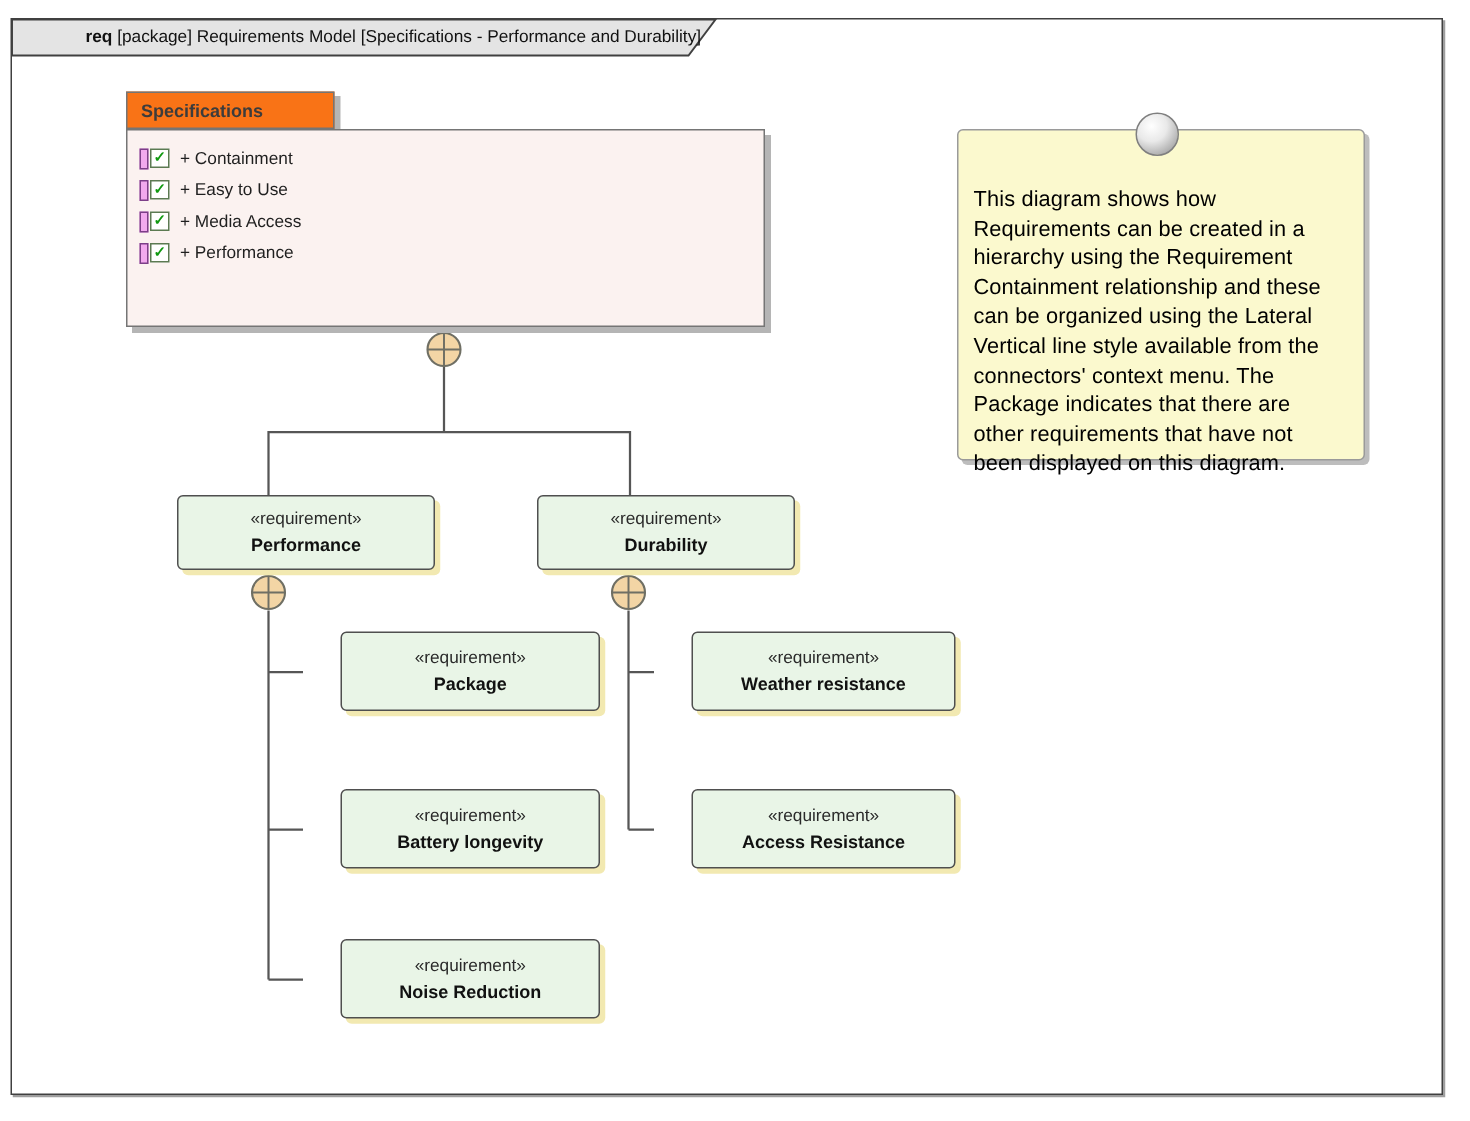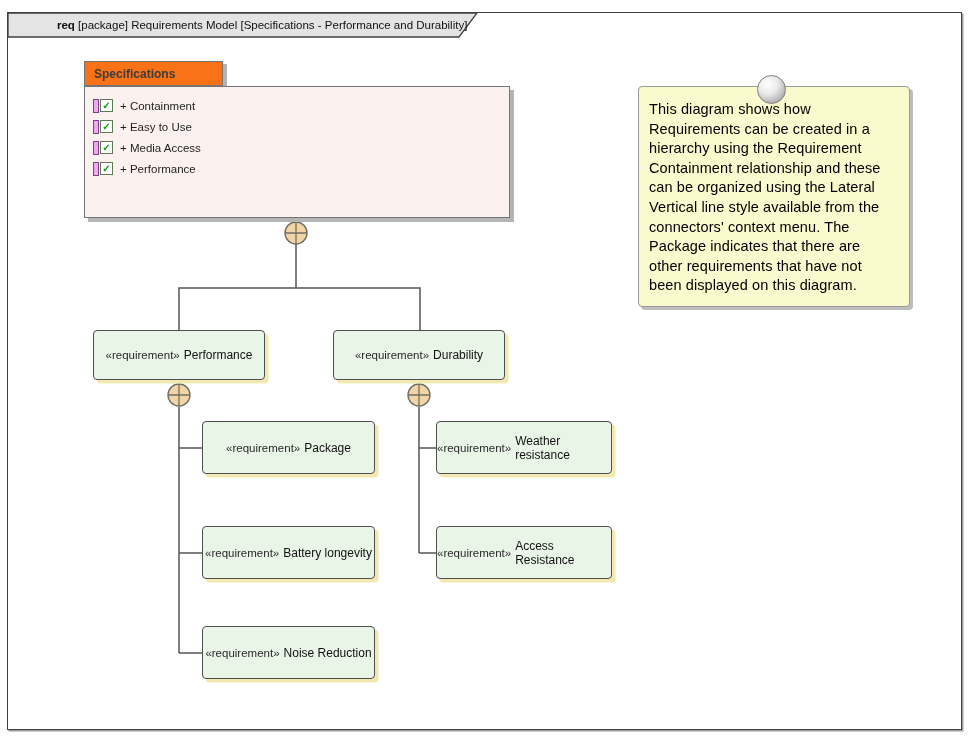--- a/index.html
+++ b/index.html
@@ -43,41 +43,42 @@
   .req-ico .bar{width:4px;height:12px;background:#f2a9ee;border:1px solid #7c3f88;}
   .req-ico .chk{
     width:11px;height:11px;background:#ffffff;border:1px solid #5c7a52;margin-left:1px;
     display:flex;align-items:center;justify-content:center;
     font-size:10px;line-height:10px;font-weight:bold;color:#119911;
   }
   
   .req{
     position:absolute;background:#e9f5e7;border:1.4px solid #4f4f4f;border-radius:4px;
     box-shadow:3.5px 3.5px 0 #f2e9b1;z-index:3;box-sizing:border-box;
-    display:flex;align-items:center;justify-content:center;
-    gap:4px;font-size:11.5px;color:#2a2a2a;text-align:left;
+    display:flex;flex-direction:column;align-items:center;justify-content:center;
+    gap:4px;font-size:11.5px;color:#2a2a2a;text-align:center;margin-left:25px;
   }
-  .req .name{font-weight:normal;font-size:12px;color:#111;}
+  .req .name{font-weight:bold;font-size:12px;color:#111;}
   #req-performance{left:93px;top:330px;width:172px;height:50px;}
   #req-durability{left:333px;top:330px;width:172px;height:50px;}
   #req-fidelity{left:202px;top:421px;width:173px;height:53px;}
   #req-battery{left:202px;top:526px;width:173px;height:53px;}
   #req-noise{left:202px;top:626px;width:173px;height:53px;}
   #req-weather{left:436px;top:421px;width:176px;height:53px;}
   #req-shock{left:436px;top:526px;width:176px;height:53px;}
   
   .note{
     position:absolute;left:638px;top:86px;width:272px;height:221px;
     background:#fbf9ce;border:1.2px solid #9a9a9a;border-radius:4px;
     box-shadow:3px 3px 0 #bdbdbd;z-index:2;box-sizing:border-box;
     padding:13px 9px 0 10px;
   }
   .note-text{
     font-size:14.5px;line-height:19.6px;color:#000;white-space:pre-line;
     letter-spacing:0.1px;
+    margin-top:24px;
   }
   .note-pin{
     position:absolute;left:757px;top:75px;width:29px;height:29px;border-radius:50%;
     background:radial-gradient(circle at 36% 30%, #ffffff 0%, #e9e9e9 40%, #b2b2b2 75%, #8a8a8a 100%);
     border:1.5px solid #7f7f7f;z-index:4;box-sizing:border-box;
   }
 </style>
 </head>
 <body>
 

